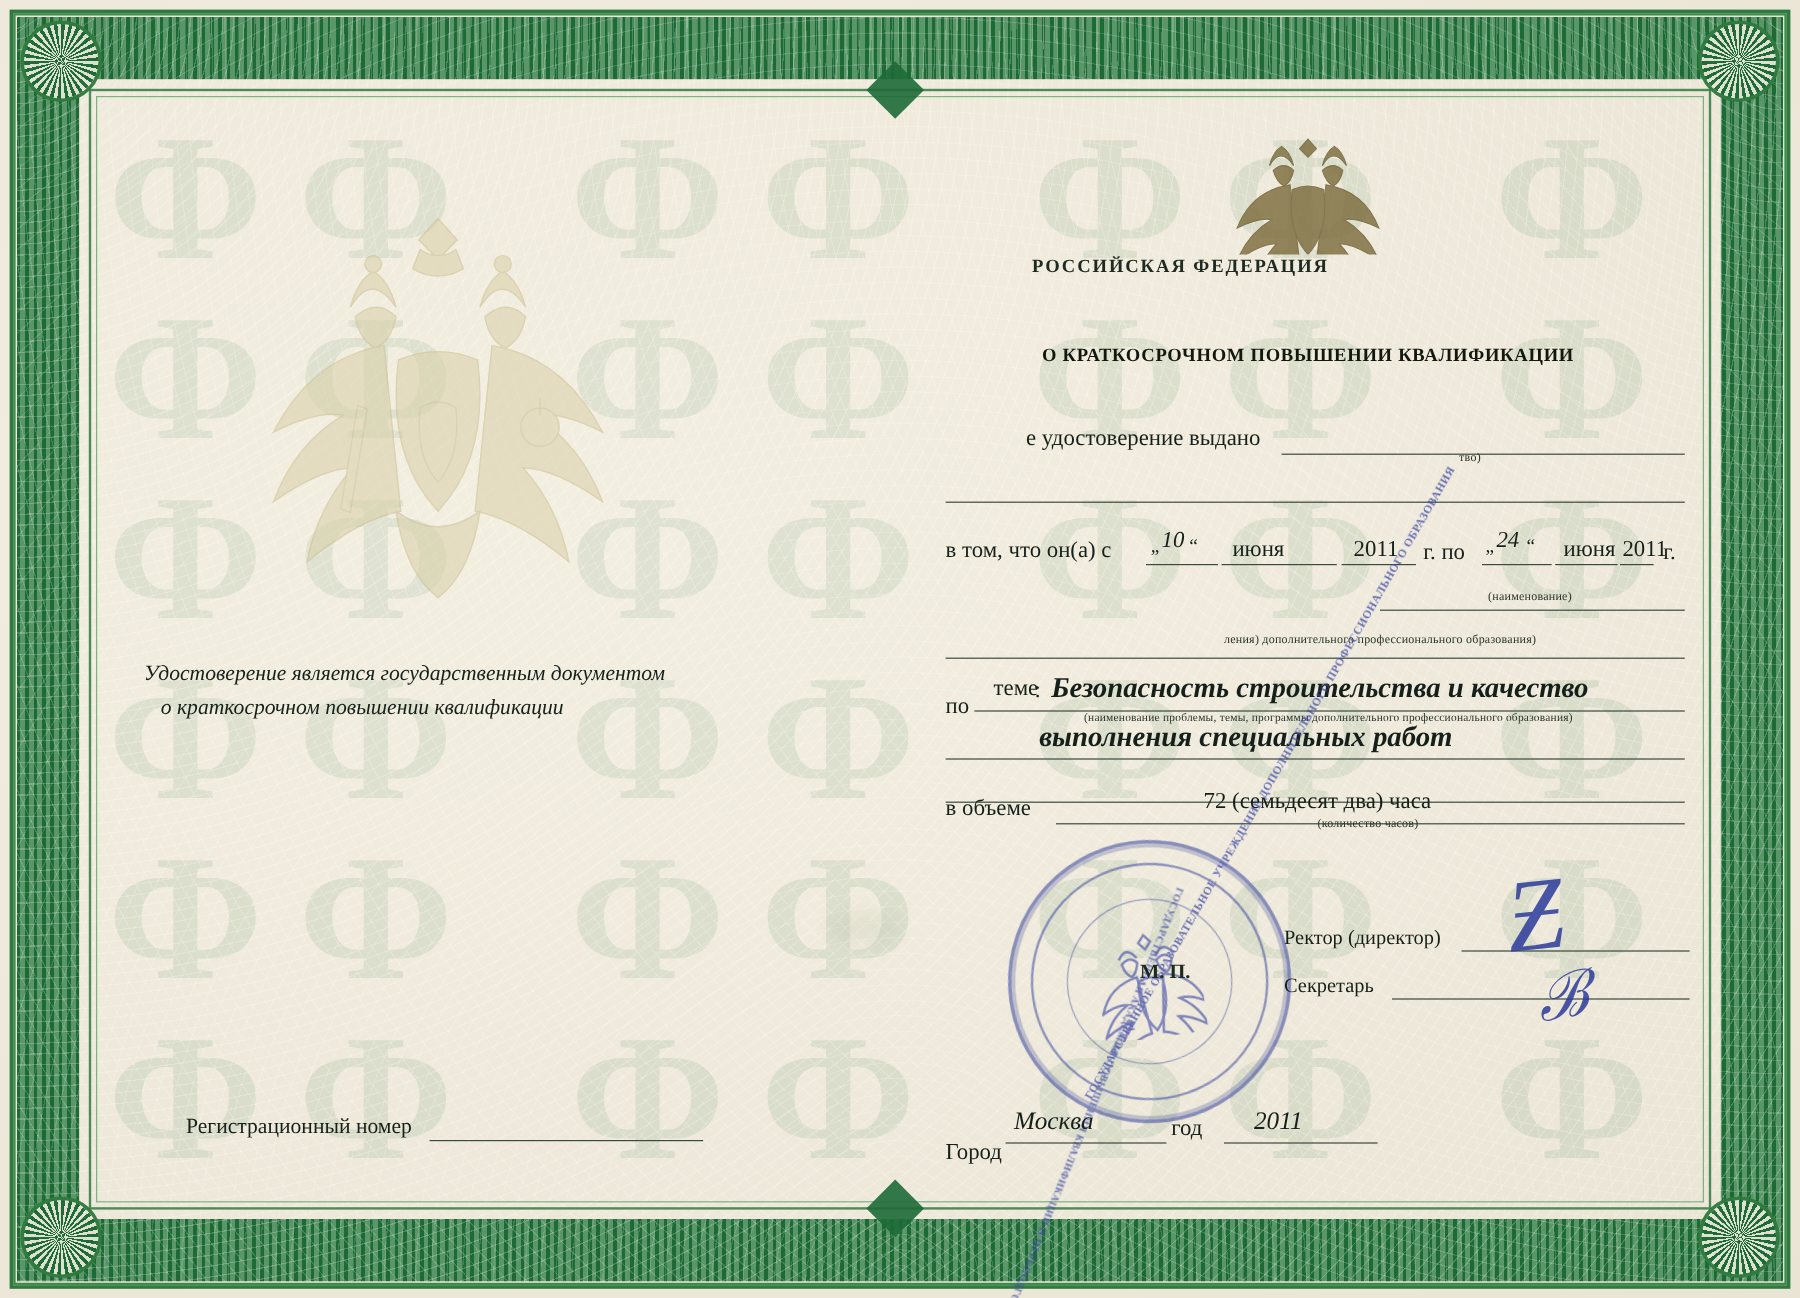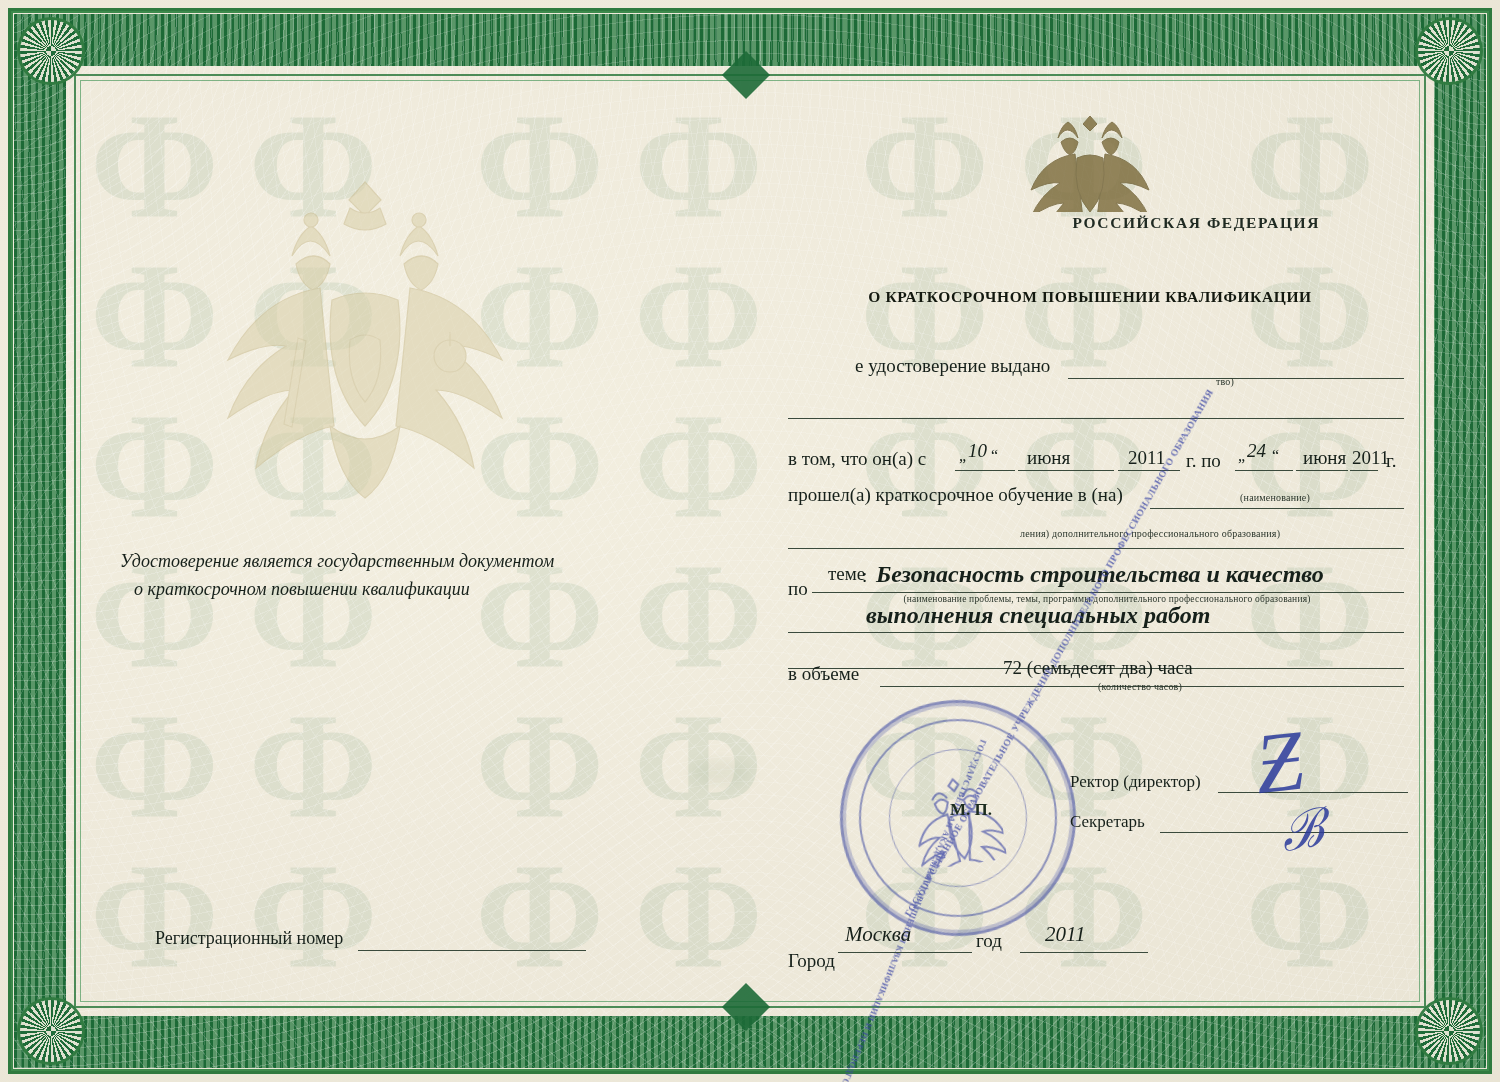--- a/index.html
+++ b/index.html
@@ -87,21 +87,21 @@
   
   .arms-left{
     position:absolute;left:200px;top:160px;width:330px;height:390px;
     opacity:.55;
   }
   .arms-small{
     position:absolute;left:1030px;top:112px;width:120px;height:100px;opacity:.8;
   }
 
   .rf-title{
-    position:absolute;left:860px;top:214px;width:460px;text-align:right;
+    position:absolute;left:860px;top:214px;width:460px;text-align:left;
     font-size:15.5px;font-weight:700;letter-spacing:1.6px;color:#1f2a22;
   }
   .main-title{
     position:absolute;left:820px;top:246px;width:540px;text-align:center;
     font-size:42px;font-weight:700;letter-spacing:3px;color:#13180f;
   }
   .sub-title{
     position:absolute;left:820px;top:288px;width:540px;text-align:center;
     font-size:15.5px;font-weight:700;letter-spacing:.6px;color:#13180f;
   }
@@ -263,21 +263,20 @@
     <div class="txt" style="left:1238px;top:447px;font-size:16px;">„</div>
     <div class="hand" style="left:1247px;top:440px;font-size:19px;">24</div>
     <div class="txt" style="left:1272px;top:447px;font-size:16px;">“</div>
     <div class="line" style="left:1235px;top:470px;width:58px;"></div>
     <div class="txt" style="left:1303px;top:447px;">июня</div>
     <div class="line" style="left:1296px;top:470px;width:52px;"></div>
     <div class="txt" style="left:1352px;top:447px;">2011</div>
     <div class="line" style="left:1350px;top:470px;width:28px;"></div>
     <div class="txt" style="left:1386px;top:450px;">г.</div>
 
-    <div class="txt" style="left:788px;top:484px;">прошел(а) краткосрочное обучение в (на)</div>
     <div class="line" style="left:1150px;top:508px;width:254px;"></div>
     <div class="tiny" style="left:1180px;top:492px;width:190px;">(наименование)</div>
     <div class="line" style="left:788px;top:548px;width:616px;"></div>
     <div class="tiny" style="left:1020px;top:528px;width:380px;text-align:left;">ления) дополнительного профессионального образования)</div>
 
     <div class="txt" style="left:788px;top:578px;">по</div>
     <div class="txt" style="left:828px;top:563px;">теме</div>
     <div class="txt" style="left:862px;top:565px;">:</div>
     <div class="hand hand-b" style="left:876px;top:561px;font-size:24px;">Безопасность строительства и качество</div>
     <div class="line" style="left:812px;top:592px;width:592px;"></div>

